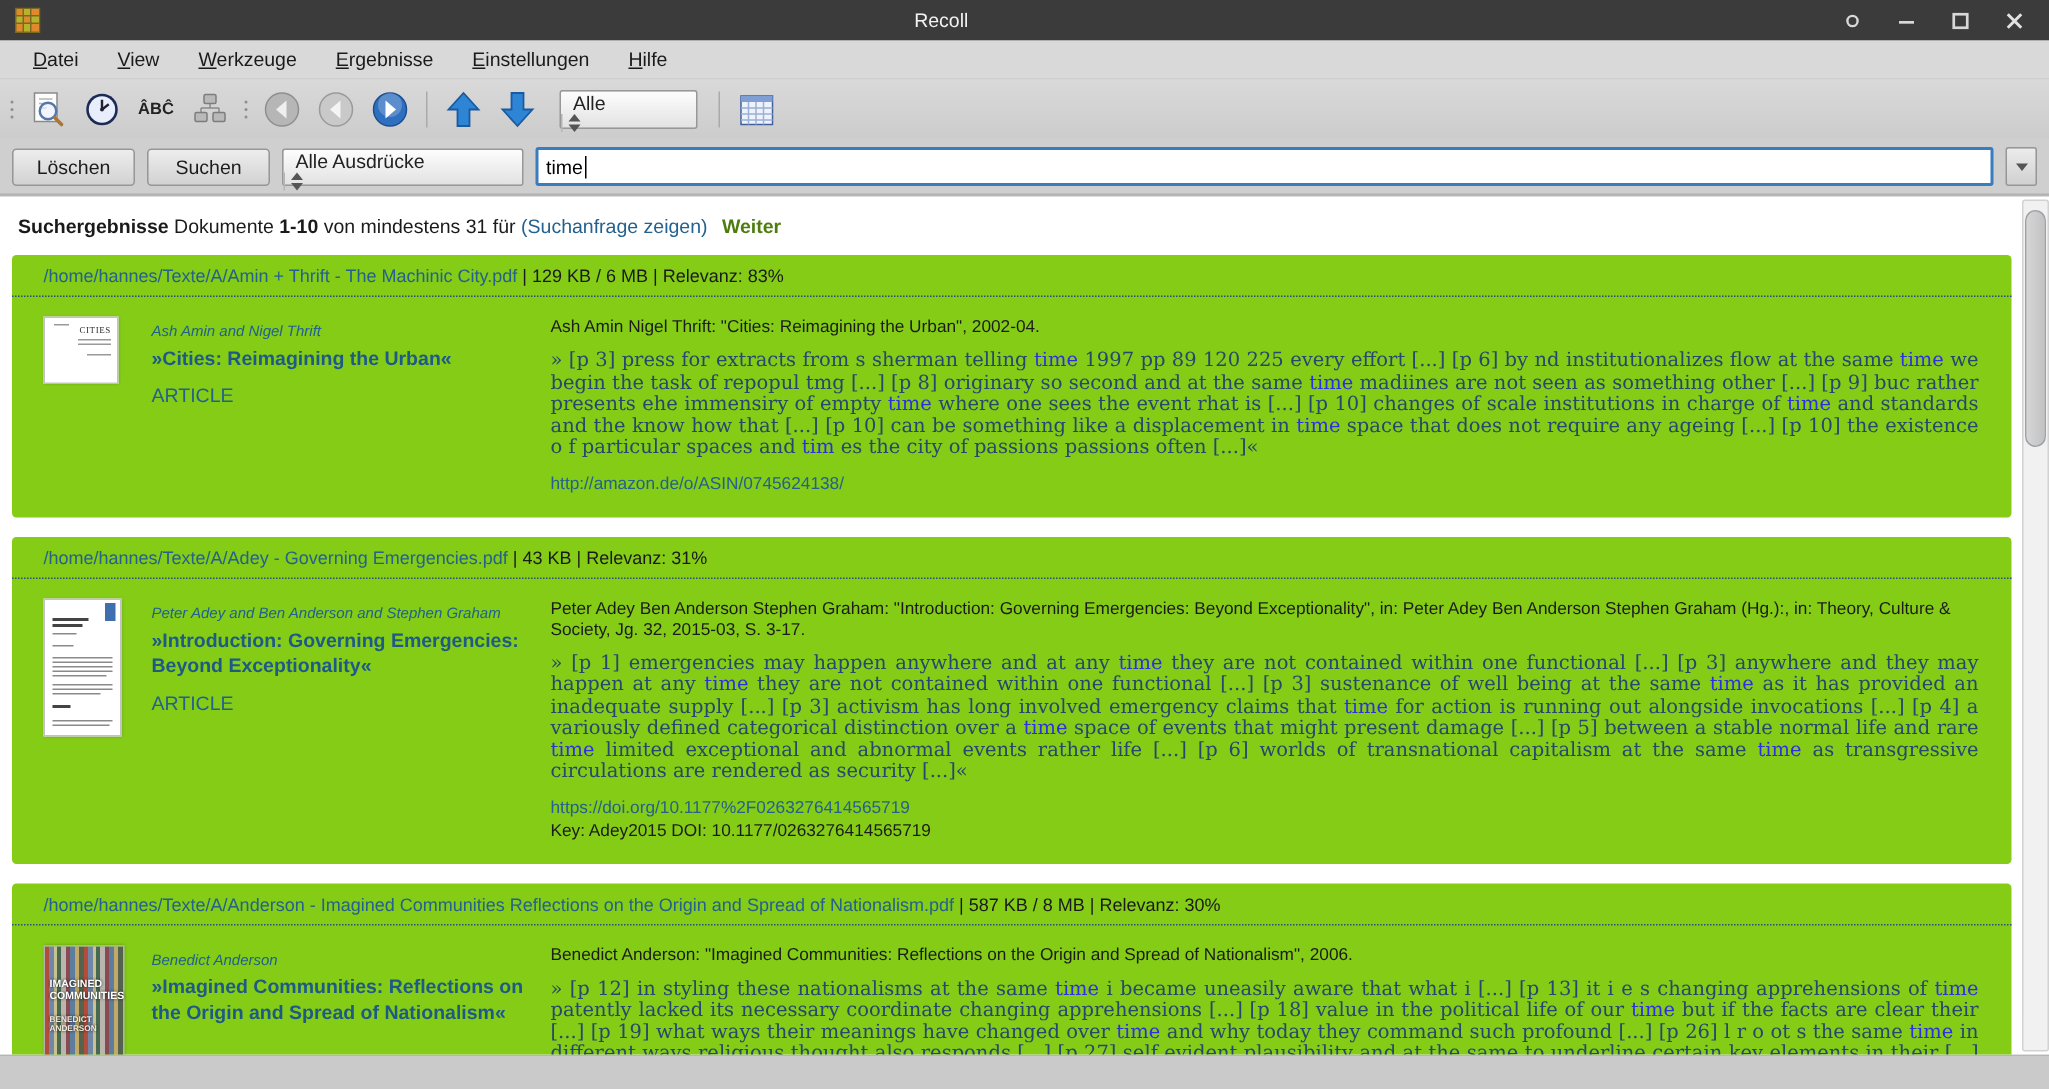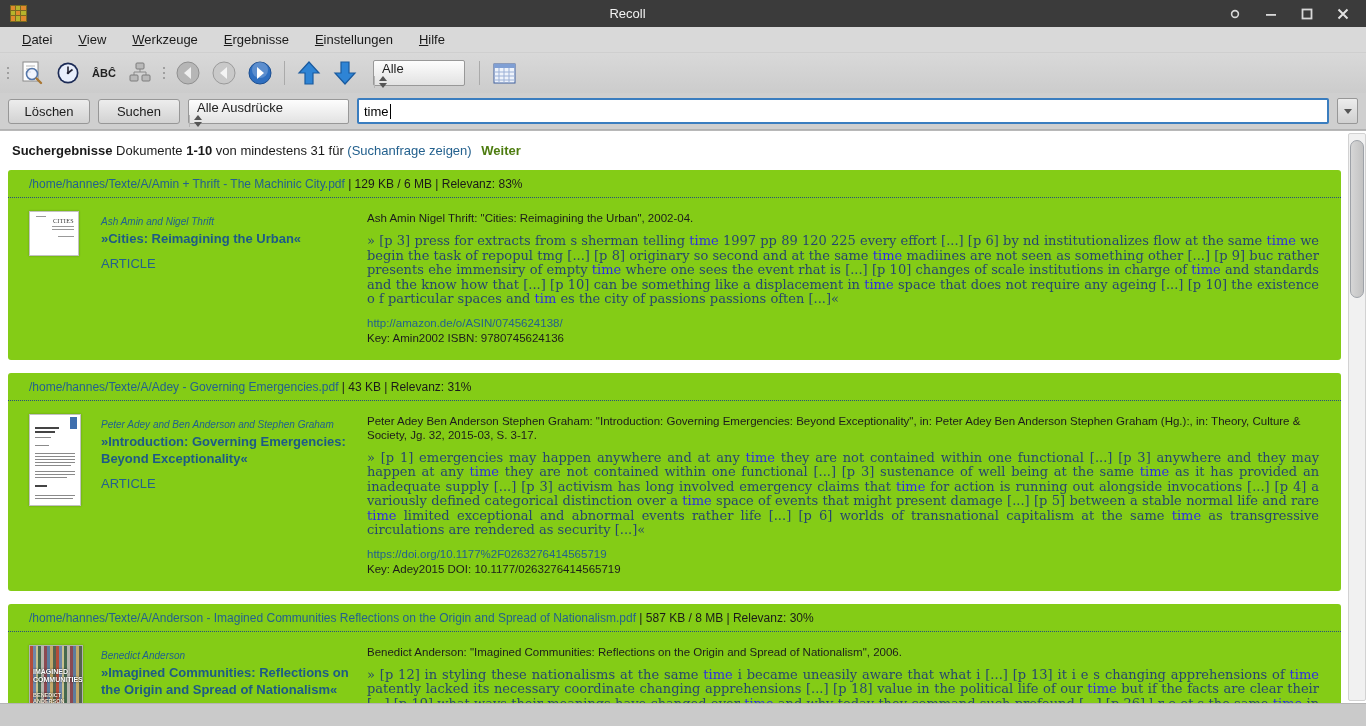--- a/index.html
+++ b/index.html
@@ -287,21 +287,20 @@
           </div>
           <div class="doc-fields">
             <div class="doc-author">Ash Amin and Nigel Thrift</div>
             <div class="doc-title">»Cities: Reimagining the Urban«</div>
             <div class="doc-type">ARTICLE</div>
           </div>
           <div class="snippet-cell">
             <div class="citation">Ash Amin Nigel Thrift: "Cities: Reimagining the Urban", 2002-04.</div>
             <div class="snippet">» [p 3] press for extracts from s sherman telling <span class="hl">time</span> 1997 pp 89 120 225 every effort [...] [p 6] by nd institutionalizes flow at the same <span class="hl">time</span> we begin the task of repopul tmg [...] [p 8] originary so second and at the same <span class="hl">time</span> madiines are not seen as something other [...] [p 9] buc rather presents ehe immensiry of empty <span class="hl">time</span> where one sees the event rhat is [...] [p 10] changes of scale institutions in charge of <span class="hl">time</span> and standards and the know how that [...] [p 10] can be something like a displacement in <span class="hl">time</span> space that does not require any ageing [...] [p 10] the existence o f particular spaces and <span class="hl">tim</span> es the city of passions passions often [...]«</div>
             <div class="doc-url link">http://amazon.de/o/ASIN/0745624138/</div>
-            <div class="doc-key">Key: Amin2002 ISBN: 9780745624136</div>
           </div>
         </div>
       </div>
 
       <div class="card">
         <div class="path-row">
           <span class="link">/home/hannes/Texte/A/Adey - Governing Emergencies.pdf</span><span> | 43 KB | Relevanz: 31%</span>
         </div>
         <div class="card-body">
           <div class="thumb-cell">

